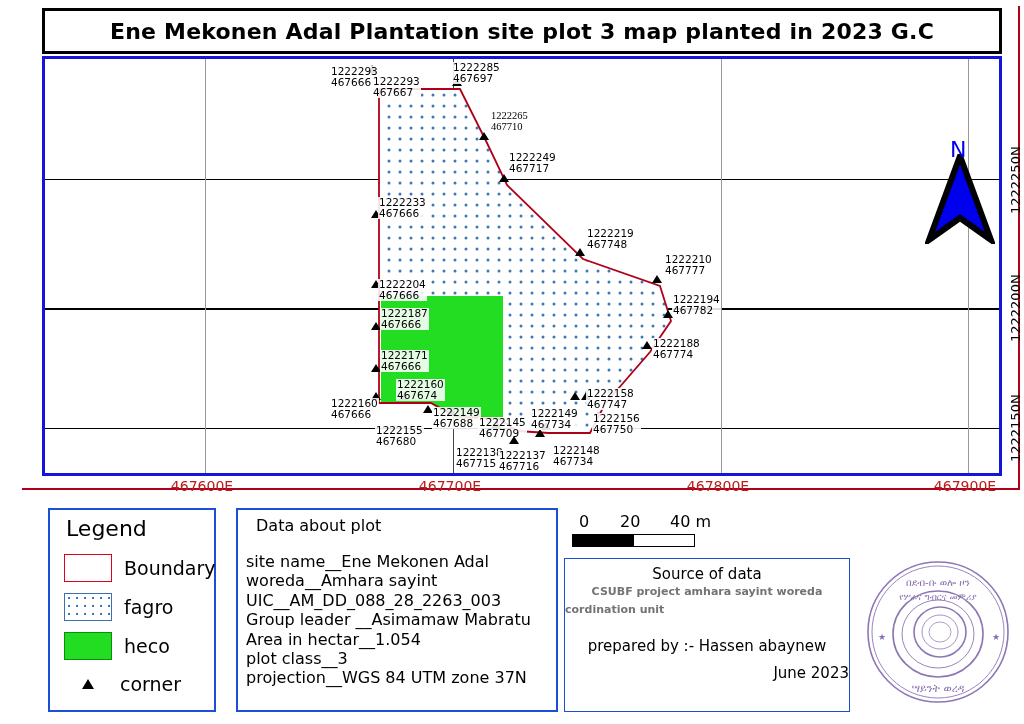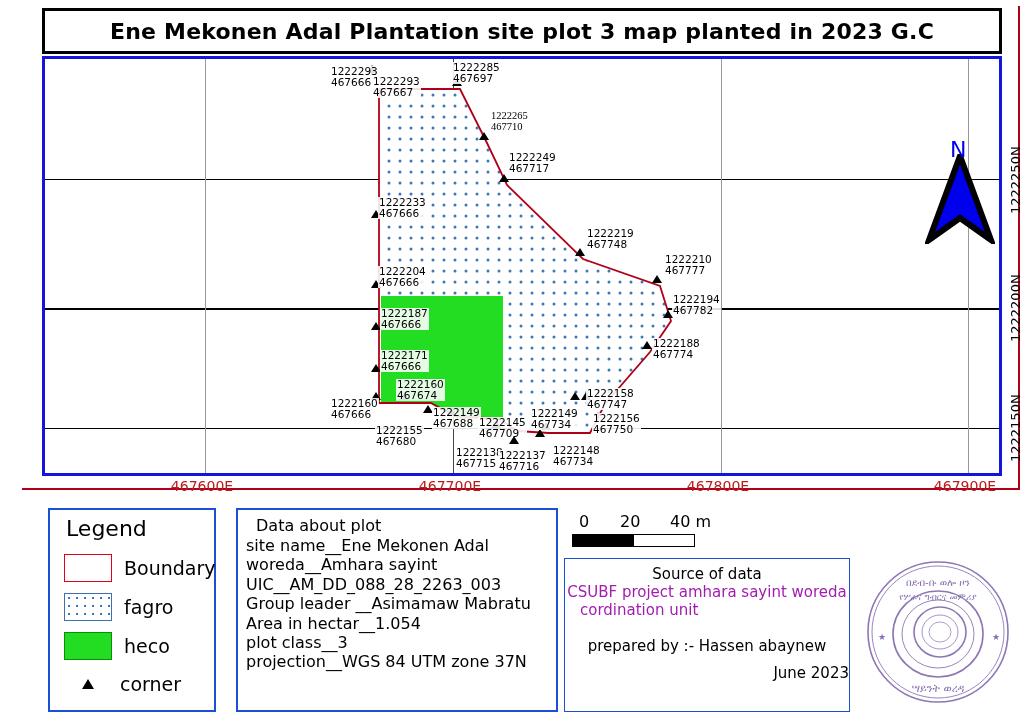--- a/index.html
+++ b/index.html
@@ -52,38 +52,38 @@
       background-size:8px 8px;}
   .swatch-heco{background:#22dd22;border:1px solid #0b8c0b;}
   .legend-text{font-size:19px;color:#000;}
   #legend-corner-tri{width:0;height:0;margin-left:18px;
       border-left:6px solid transparent;border-right:6px solid transparent;
       border-bottom:10px solid #000;}
 
   
   #data-box{position:absolute;left:236px;top:508px;width:322px;height:204px;
      border:2px solid #1a4fd6;box-sizing:border-box;background:#fff;padding:6px 6px 0 8px;}
-  #data-box .dhead{font-size:16px;color:#000;margin-left:10px;margin-bottom:1px;}
+  #data-box .dhead{font-size:16px;color:#000;margin-left:10px;margin-bottom:17px;}
   #data-box .drow{font-size:16px;color:#000;line-height:19.4px;white-space:nowrap;}
 
   
   #scalebar-wrap{position:absolute;left:572px;top:512px;width:165px;}
   #scale-nums{position:relative;height:22px;font-size:16px;color:#000;}
   #scale-nums span{position:absolute;top:0;}
   #scale-bar{position:relative;width:123px;height:13px;border:1.4px solid #000;
       box-sizing:border-box;display:flex;}
   #scale-bar .seg{height:100%;width:50%;}
   #scale-bar .dark{background:#000;}
   #scale-bar .light{background:#fff;}
 
   
   #source-box{position:absolute;left:564px;top:558px;width:286px;height:154px;
      border:1.6px solid #1a4fd6;box-sizing:border-box;background:#fff;}
   #source-box .stitle{text-align:center;font-size:15px;margin-top:6px;color:#000;}
-  #source-box .sline{font-size:15px;color:#a21caf;line-height:18px;}
+  #source-box .sline{font-size:11px;color:#737373;line-height:18px;font-weight:bold;}
   #source-box .prep{font-size:15px;color:#000;text-align:center;line-height:19px;margin-top:18px;}
 
   
   #stamp{position:absolute;left:862px;top:556px;width:152px;height:152px;}
 </style>
 </head>
 <body>
 
 <div id="red-vline"></div>
 <div id="red-hline"></div>
@@ -162,21 +162,21 @@
         <div class="corner-label" style="left: 607px; top: 279px;">
           <span class="n">1222188</span>
           <span class="e">467774</span>
         </div>
         <div class="corner-marker" style="left: 326px; top: 151px;"></div>
         <div class="corner-label" style="left: 333px; top: 138px;">
           <span class="n">1222233</span>
           <span class="e">467666</span>
         </div>
         <div class="corner-marker" style="left: 326px; top: 221px;"></div>
-        <div class="corner-label" style="left: 333px; top: 207px;">
+        <div class="corner-label" style="left: 333px; top: 220px;">
           <span class="n">1222204</span>
           <span class="e">467666</span>
         </div>
         <div class="corner-marker" style="left: 326px; top: 263px;"></div>
         <div class="corner-label" style="left: 335px; top: 249px;">
           <span class="n">1222187</span>
           <span class="e">467666</span>
         </div>
         <div class="corner-marker" style="left: 326px; top: 305px;"></div>
         <div class="corner-label" style="left: 335px; top: 291px;">
@@ -298,21 +298,21 @@
   </div>
   <div id="scale-bar">
     <div class="seg dark"></div>
     <div class="seg light"></div>
   </div>
 </div>
 
 <div id="source-box">
   <div class="stitle">Source of data</div>
   <div class="sline" style="text-align:center;">CSUBF project amhara sayint woreda</div>
-  <div class="sline" style="margin-left:15px;">cordination unit</div>
+  <div class="sline" style="margin-left:0;">cordination unit</div>
   <div class="prep">prepared by :- Hassen abaynew</div>
   <div class="prep" style="margin-top:8px;text-align:right;">June 2023</div>
 </div>
 
 <svg id="stamp" viewBox="0 0 152 152">
   <g fill="none" stroke="#7b5fa8" stroke-width="1.6" opacity="0.85">
     <ellipse cx="76" cy="76" rx="70" ry="70"></ellipse>
     <ellipse cx="76" cy="76" rx="66" ry="66" stroke-width="0.9"></ellipse>
     <ellipse cx="76" cy="78" rx="45" ry="43"></ellipse>
     <ellipse cx="76" cy="78" rx="36" ry="34" stroke-width="0.9"></ellipse>

